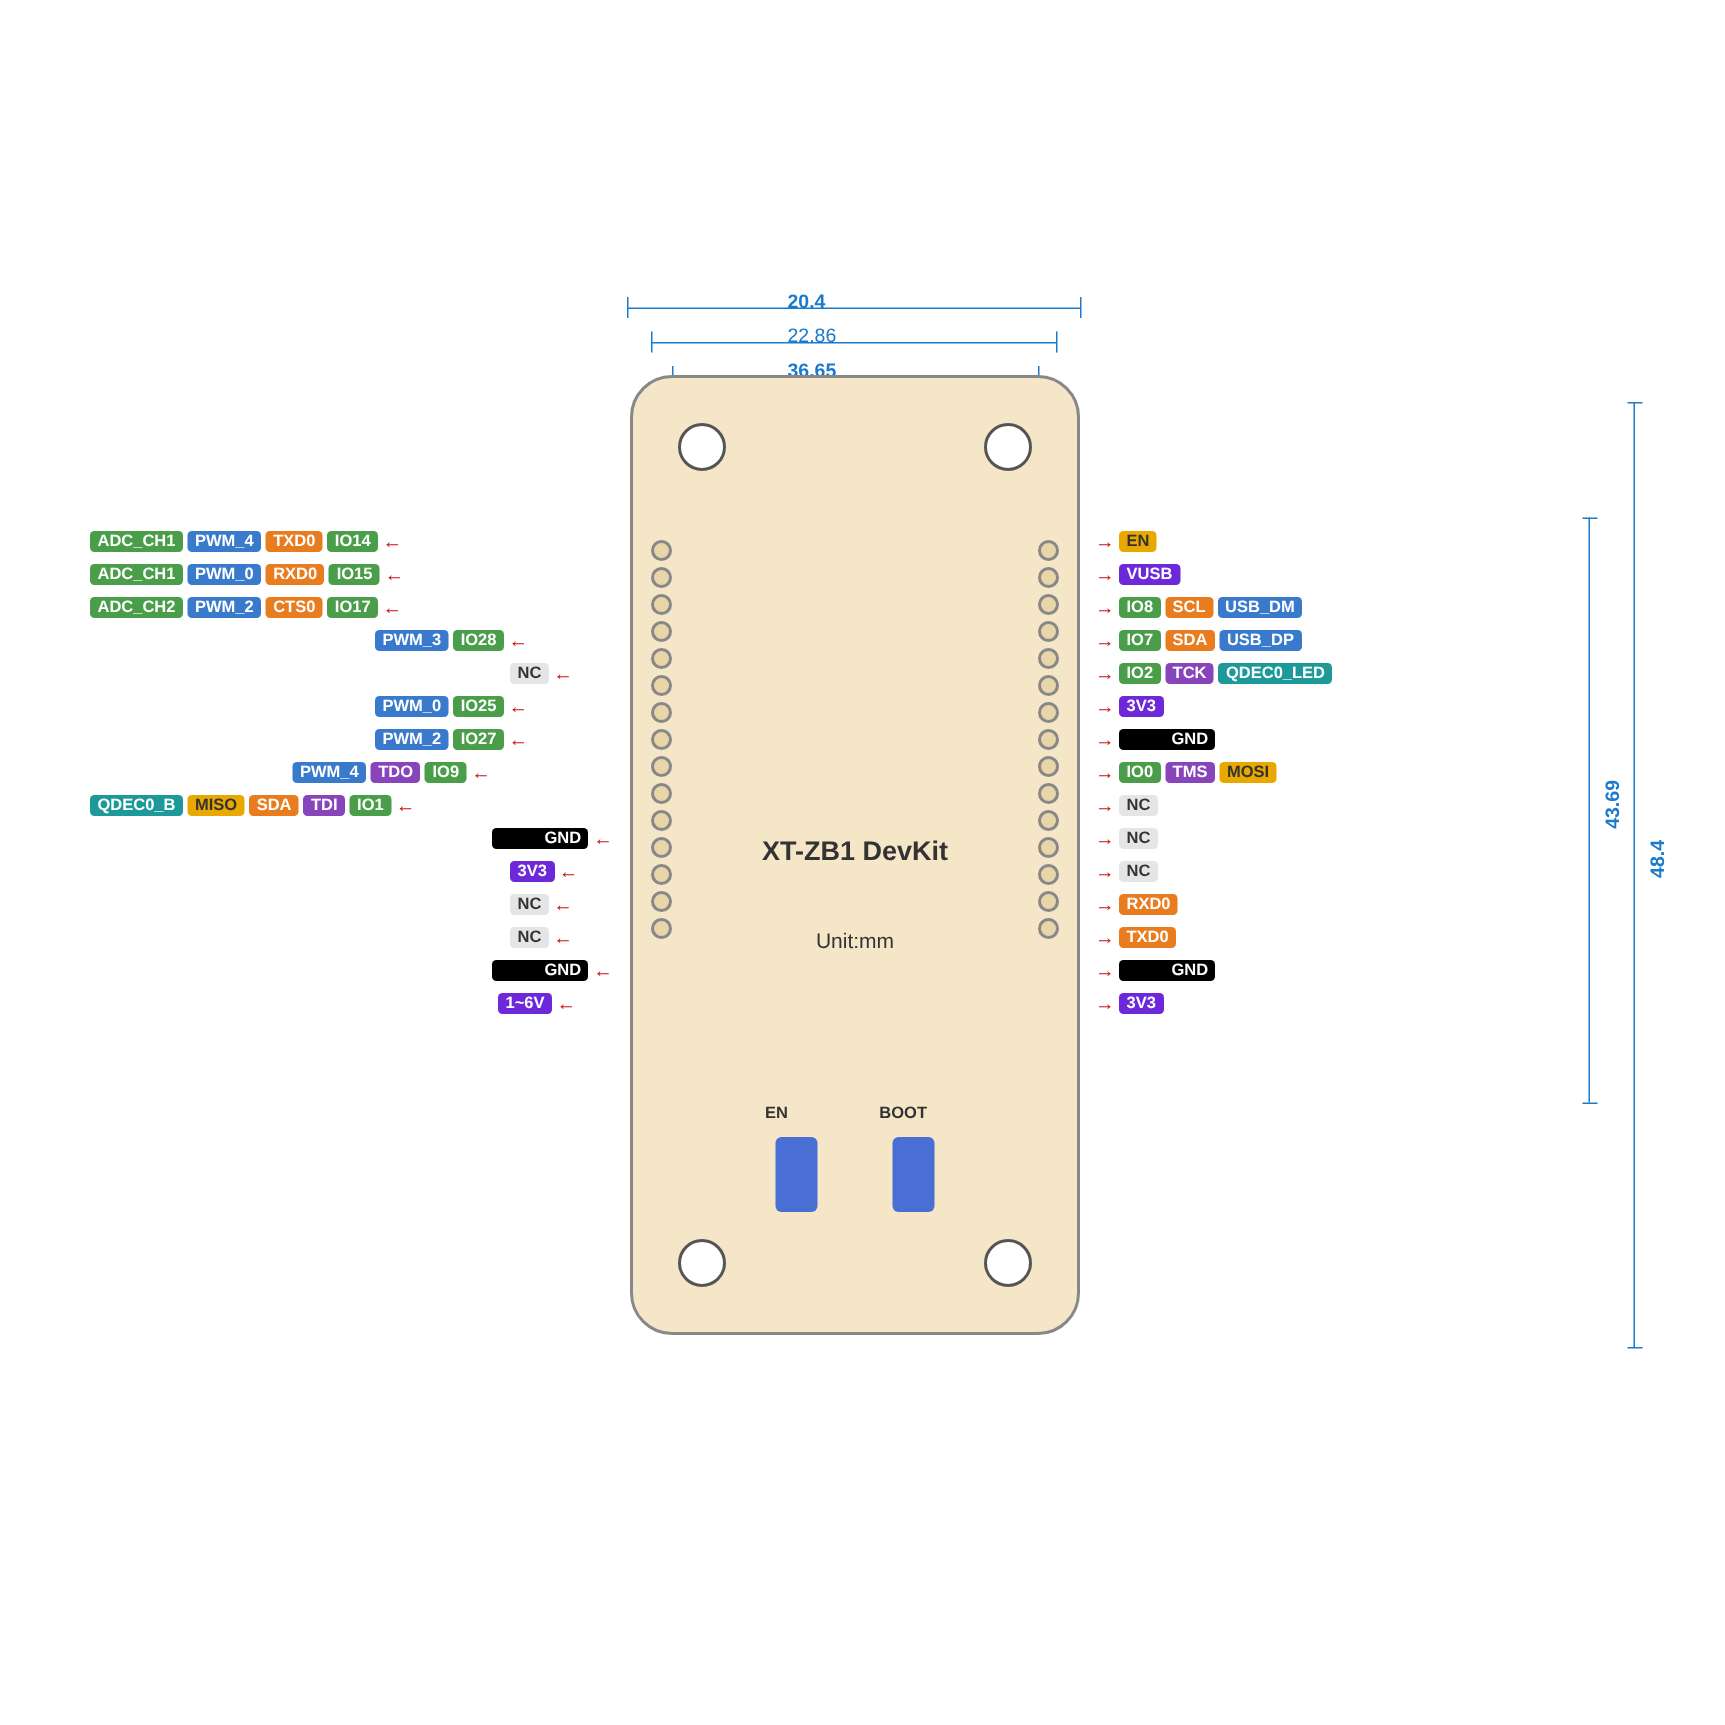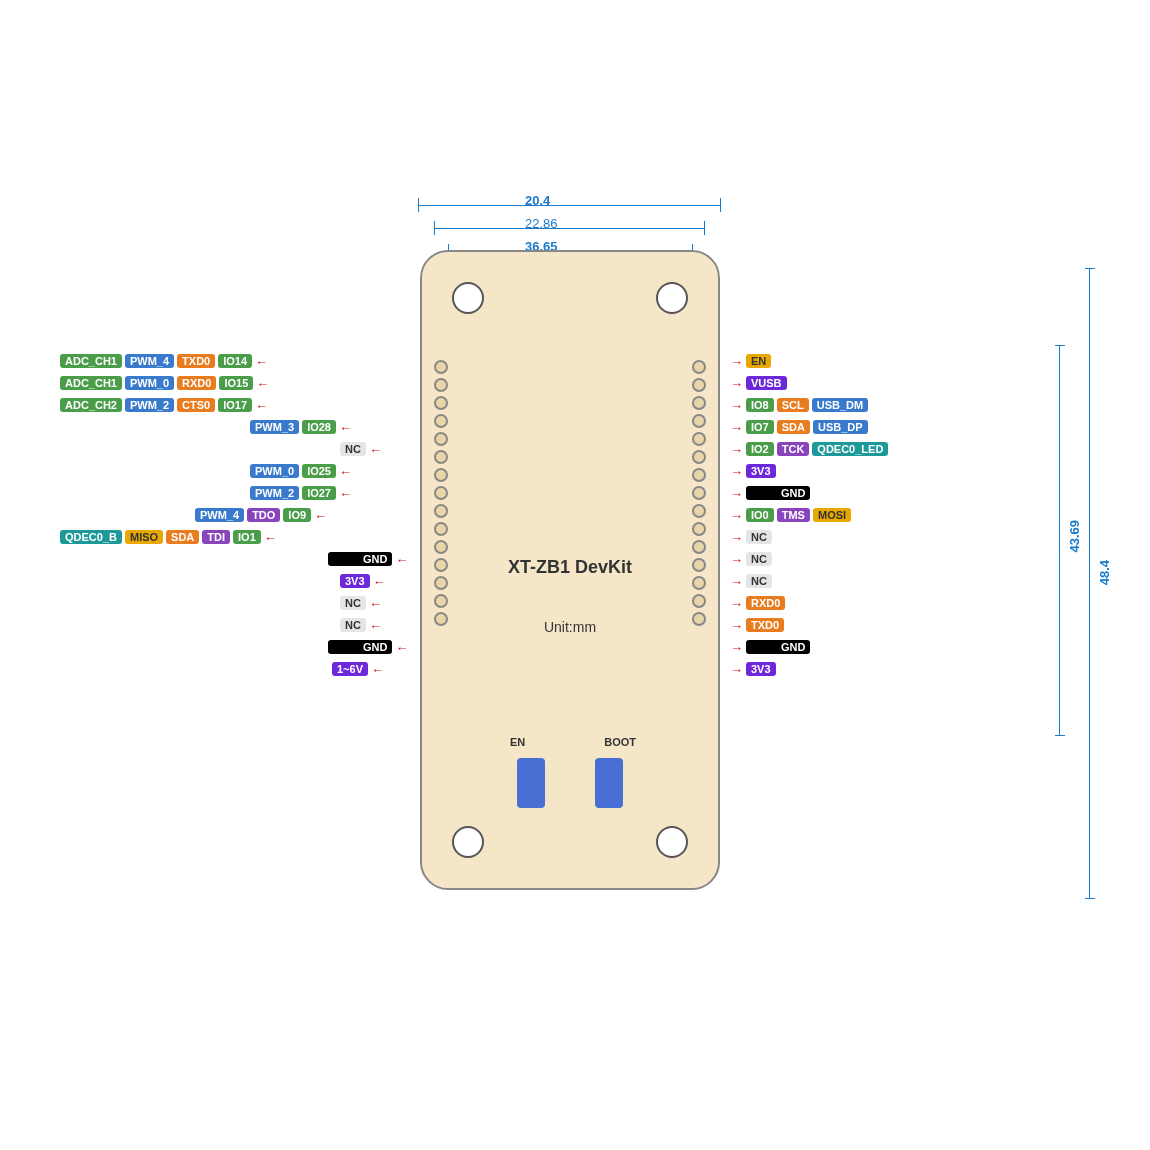--- a/index.html
+++ b/index.html
@@ -149,21 +149,21 @@
     <div class="mount-hole hole-tr"></div>
     <div class="mount-hole hole-bl"></div>
     <div class="mount-hole hole-br"></div>
 
     <div class="pcb-title">XT-ZB1 DevKit</div>
     <div class="pcb-subtitle">Unit:mm</div>
 
     <div class="pcb-button btn-en"></div>
     <div class="pcb-button btn-boot"></div>
     <div style="position:absolute; bottom:140px; left:88px; font-size:11px; font-weight:bold; color:#333;">EN</div>
-    <div style="position:absolute; bottom:140px; right:82px; font-size:11px; font-weight:bold; color:#333;text-align:center;">BOOT</div>
+    <div style="position:absolute; bottom:140px; right:100px; font-size:11px; font-weight:bold; color:#333;text-align:center;">BOOT</div>
 
     <div style="position:absolute; left:12px; top:108px; display:flex; flex-direction:column; gap:4px;">
       <div class="pin-hole"></div>
       <div class="pin-hole"></div>
       <div class="pin-hole"></div>
       <div class="pin-hole"></div>
       <div class="pin-hole"></div>
       <div class="pin-hole"></div>
       <div class="pin-hole"></div>
       <div class="pin-hole"></div>

